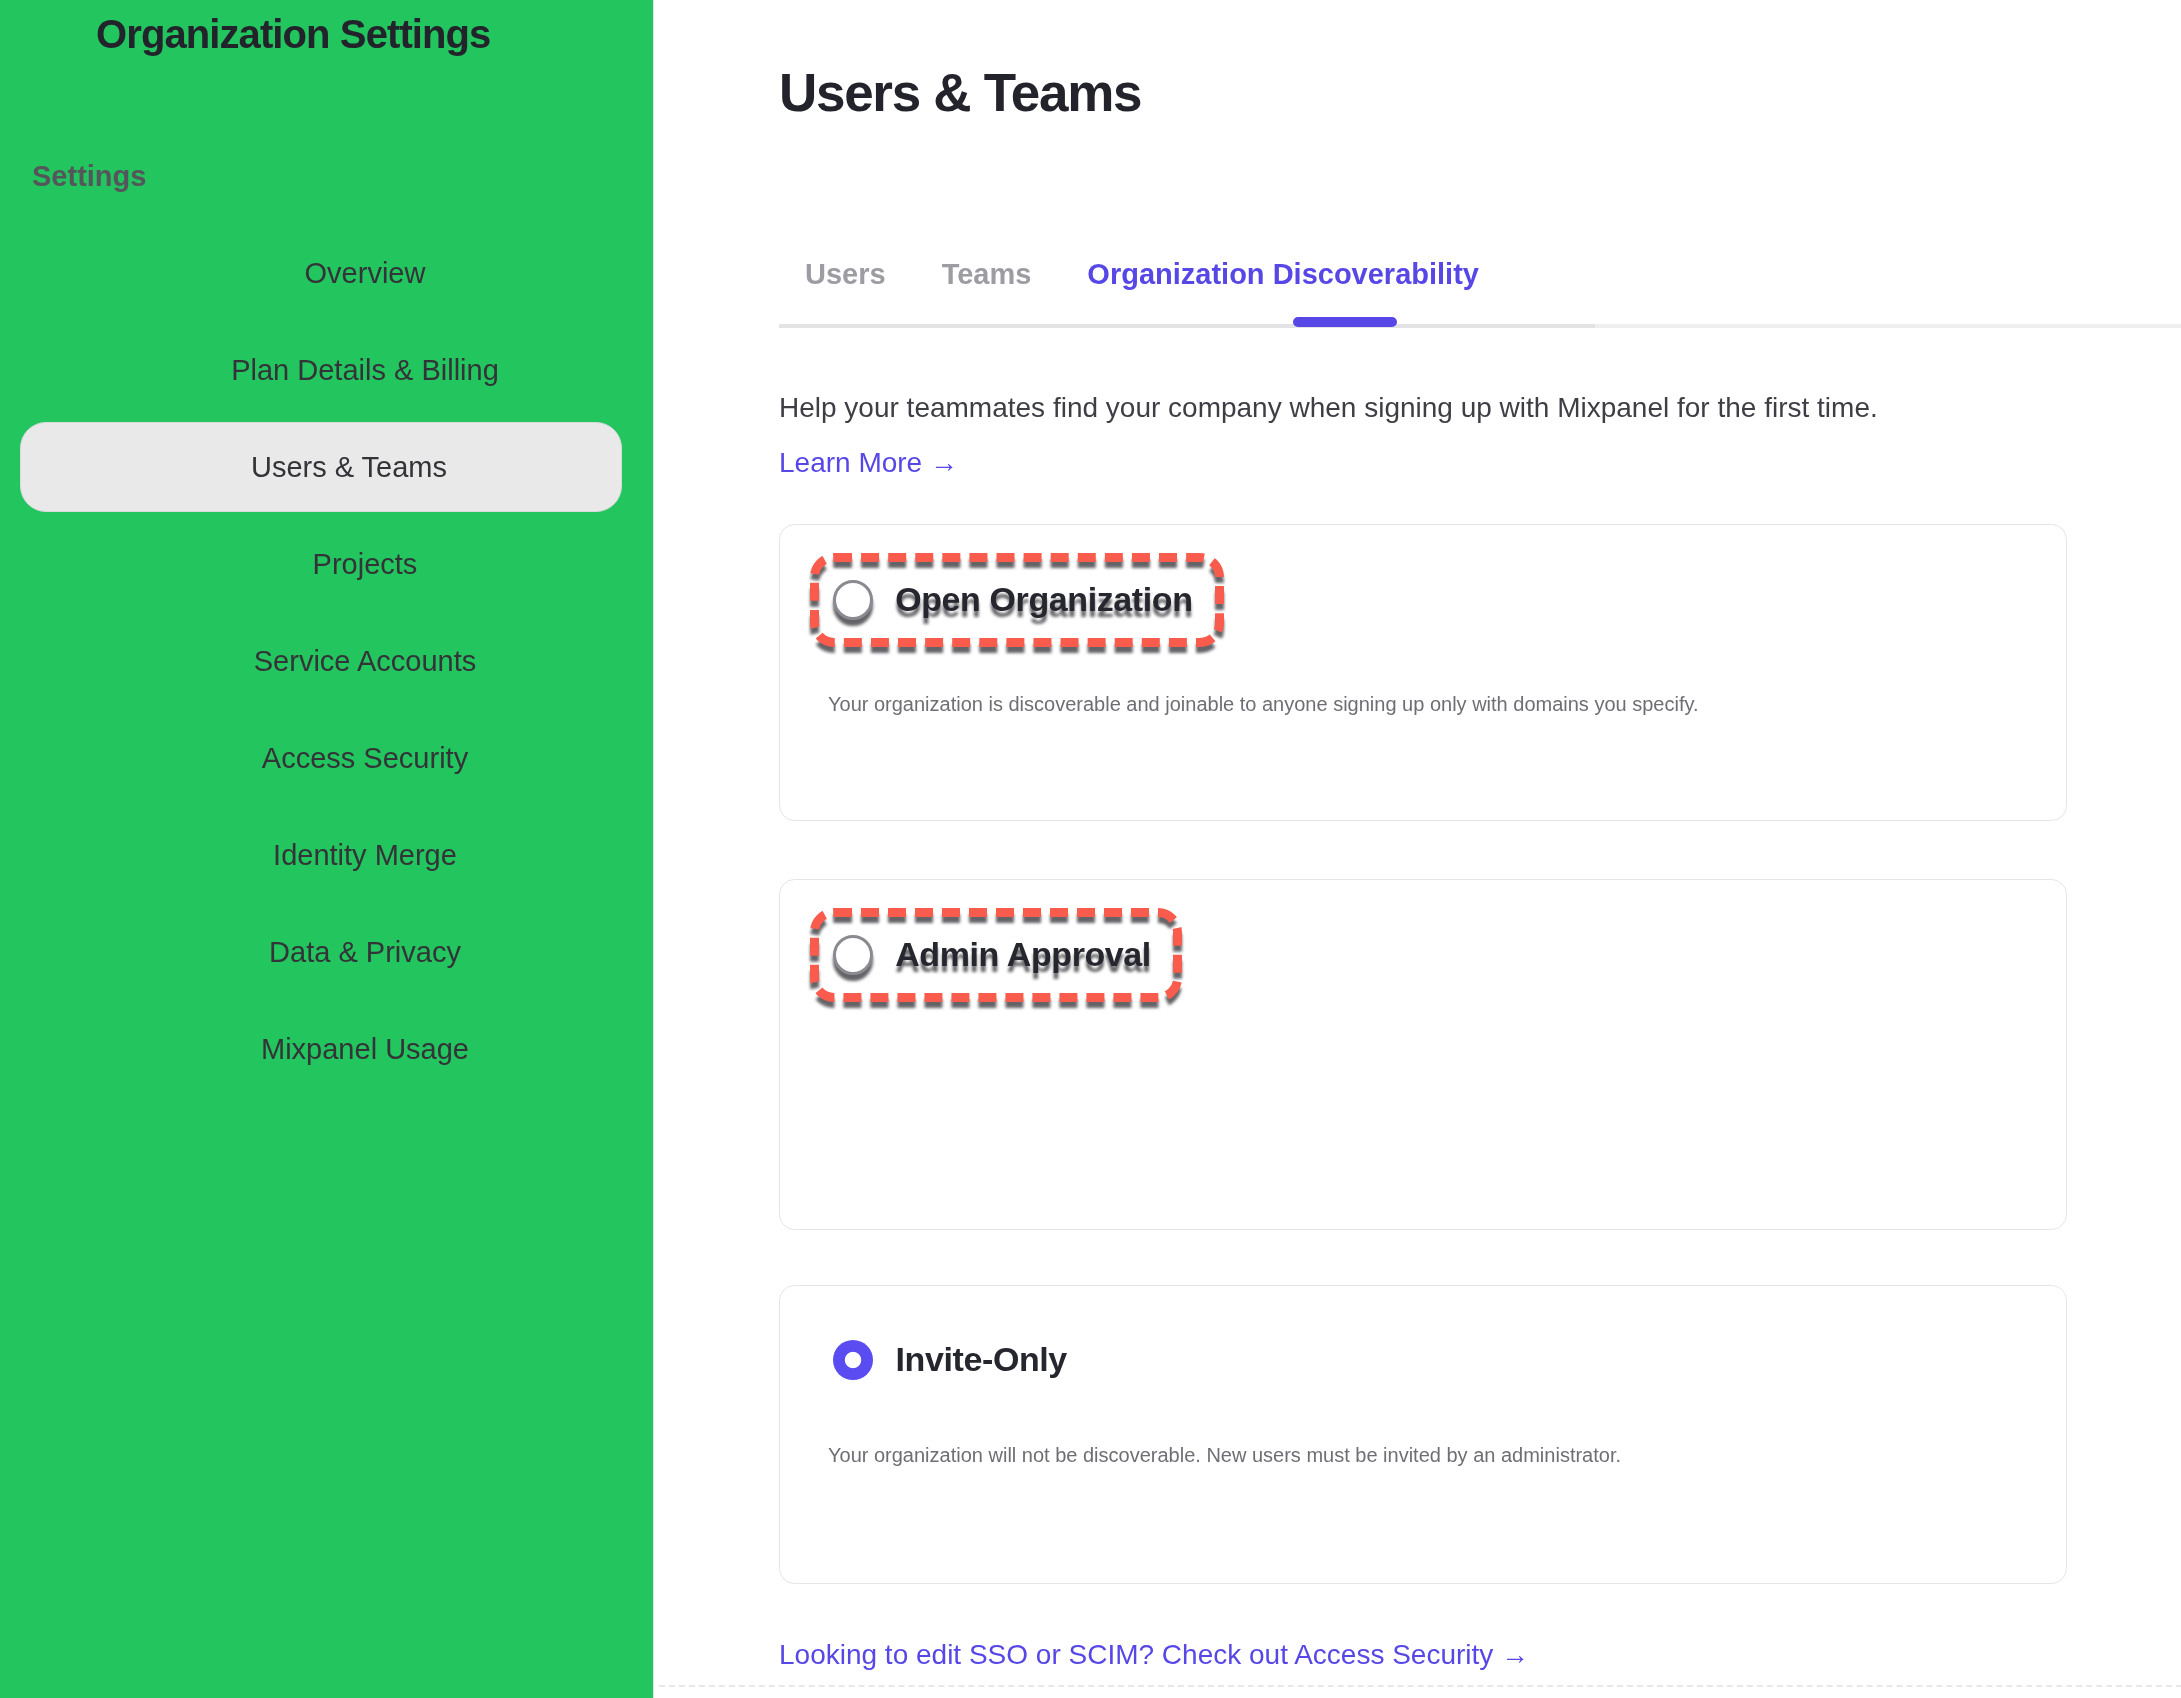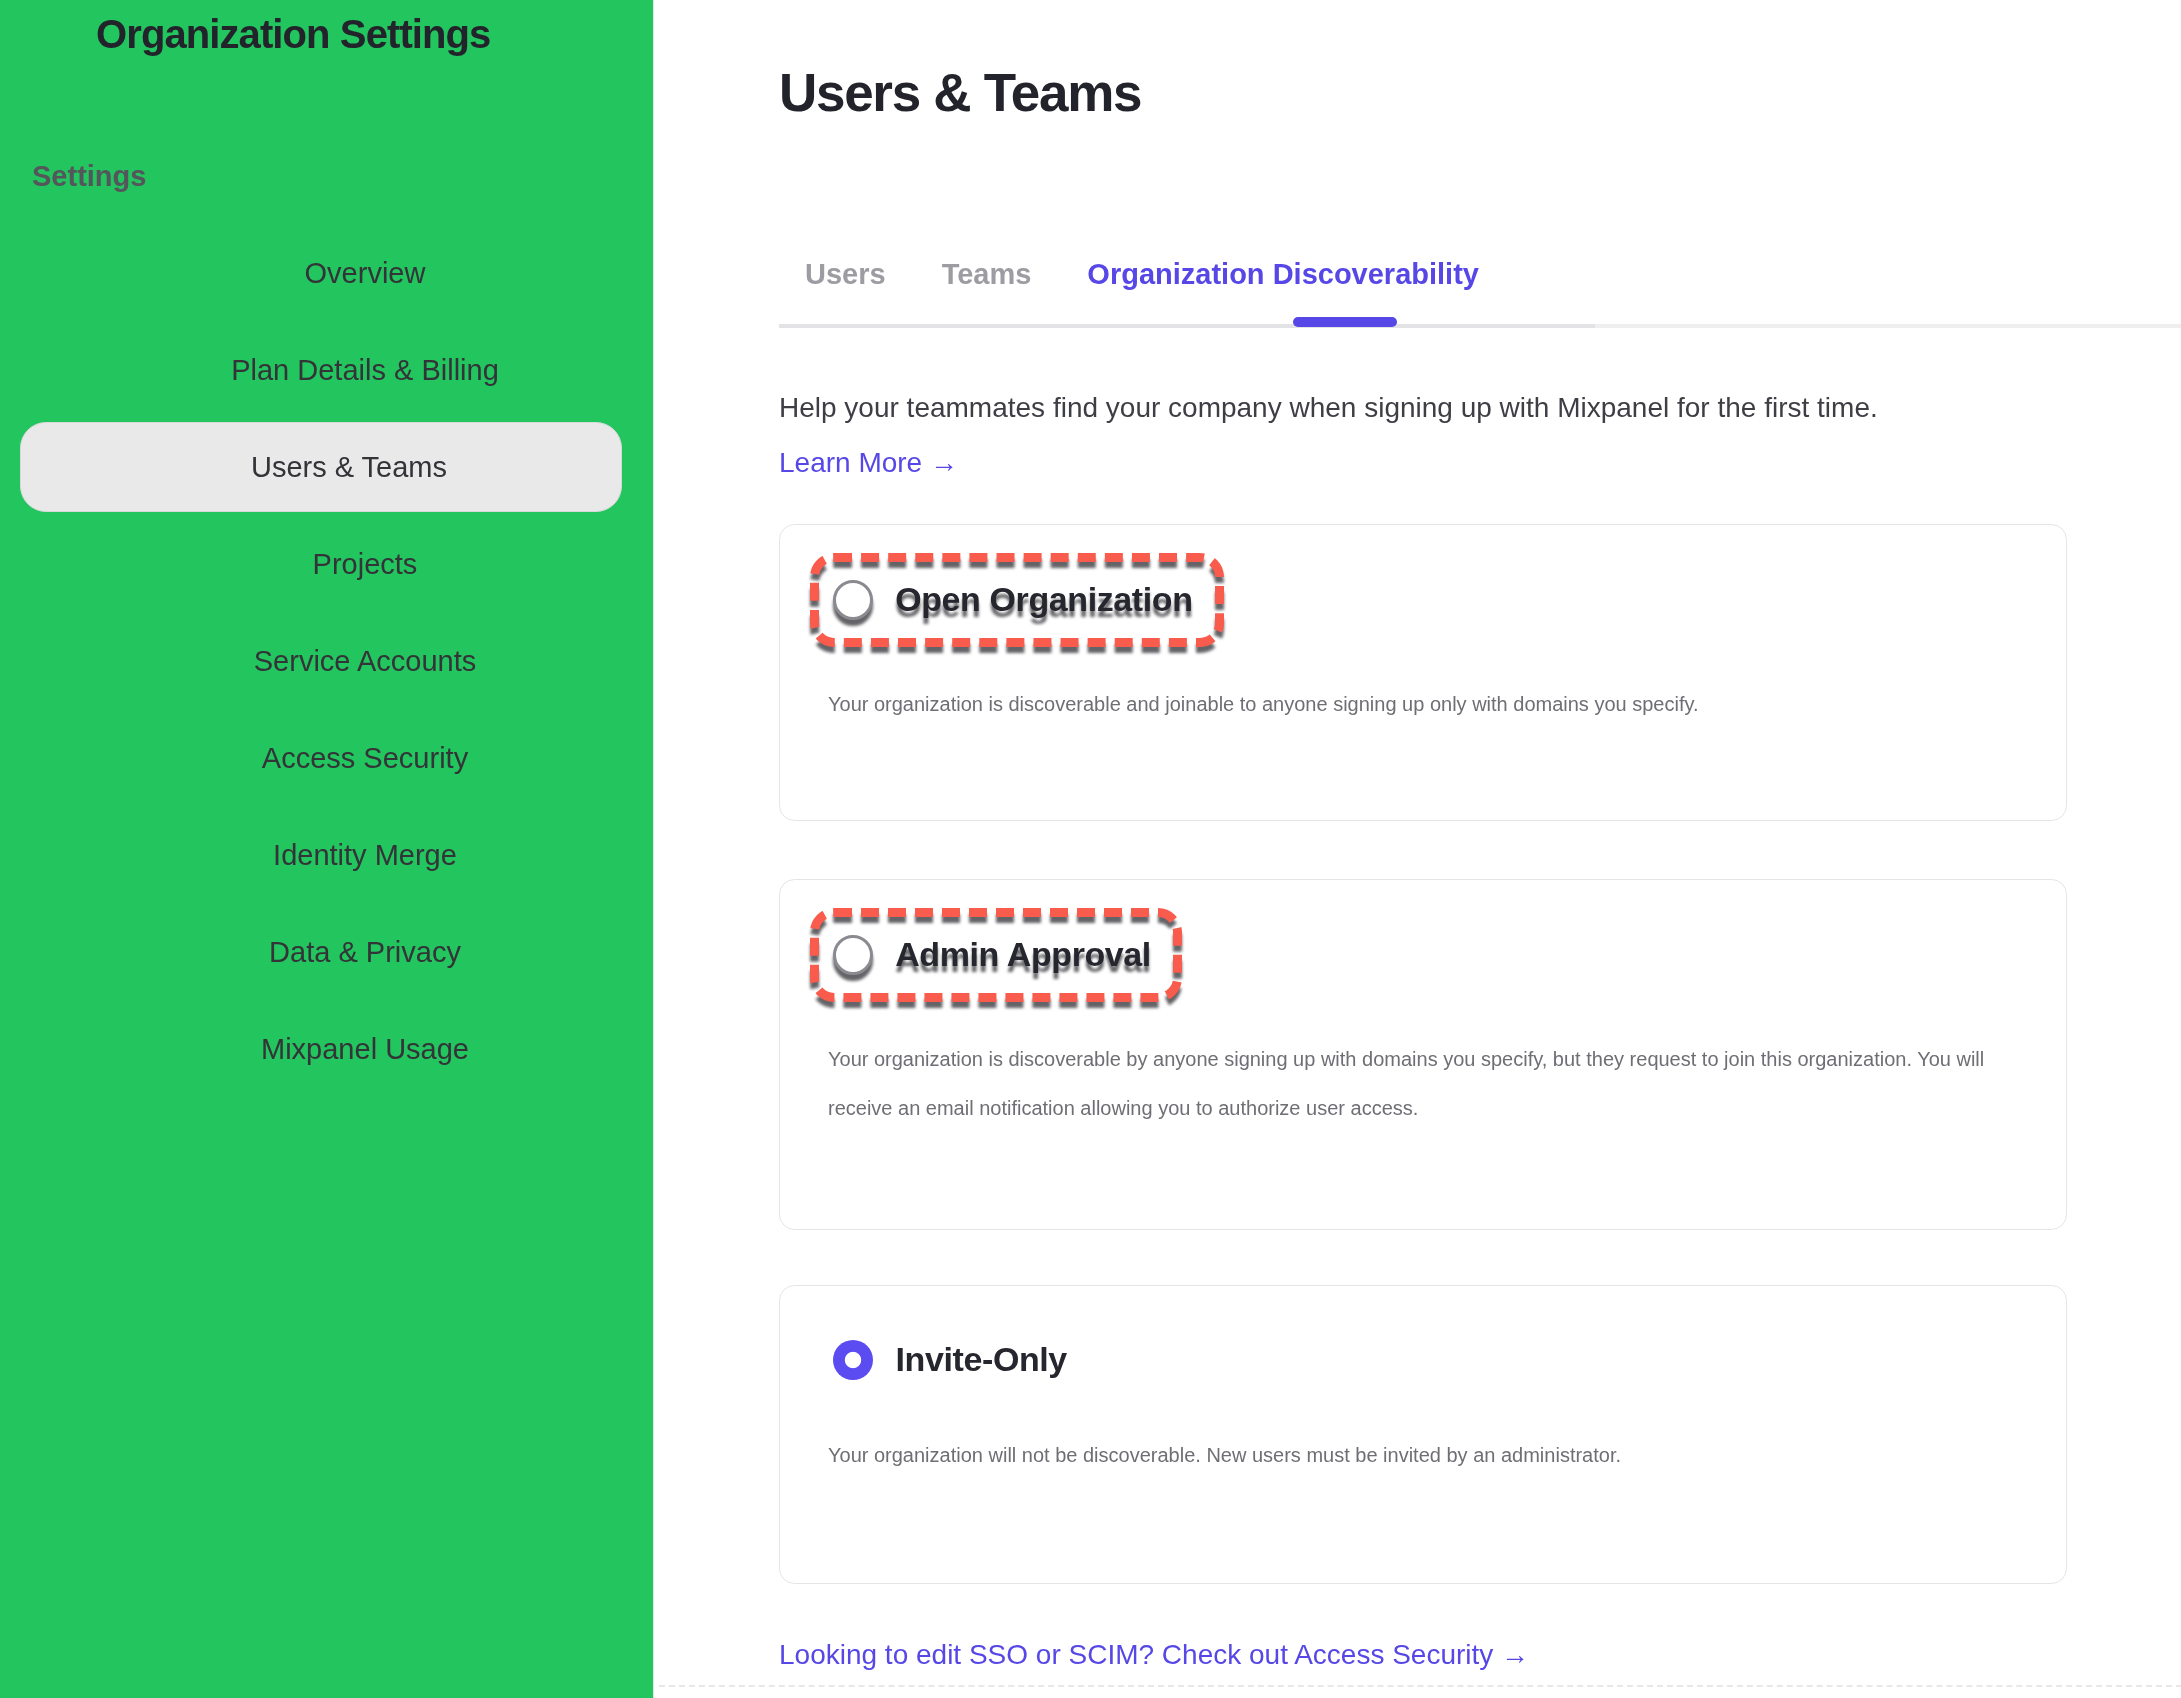--- a/index.html
+++ b/index.html
@@ -151,21 +151,20 @@
       <div class="option-desc">Your organization is discoverable and joinable to anyone signing up only with domains you specify.</div>
     </section>
 
     <section class="card card-2">
       <div class="annotation">
         <div class="option-row">
           <div class="radio unselected"></div>
           <div class="option-label">Admin Approval</div>
         </div>
       </div>
-      <div class="option-desc">Your organization is discoverable by anyone signing up with domains you specify, but they request to join this organization. You will receive an email notification allowing you to authorize user access.</div>
     </section>
 
     <section class="card card-3">
       <div class="option-row plain">
         <div class="radio selected"></div>
         <div class="option-label">Invite-Only</div>
       </div>
       <div class="option-desc">Your organization will not be discoverable. New users must be invited by an administrator.</div>
     </section>
 

